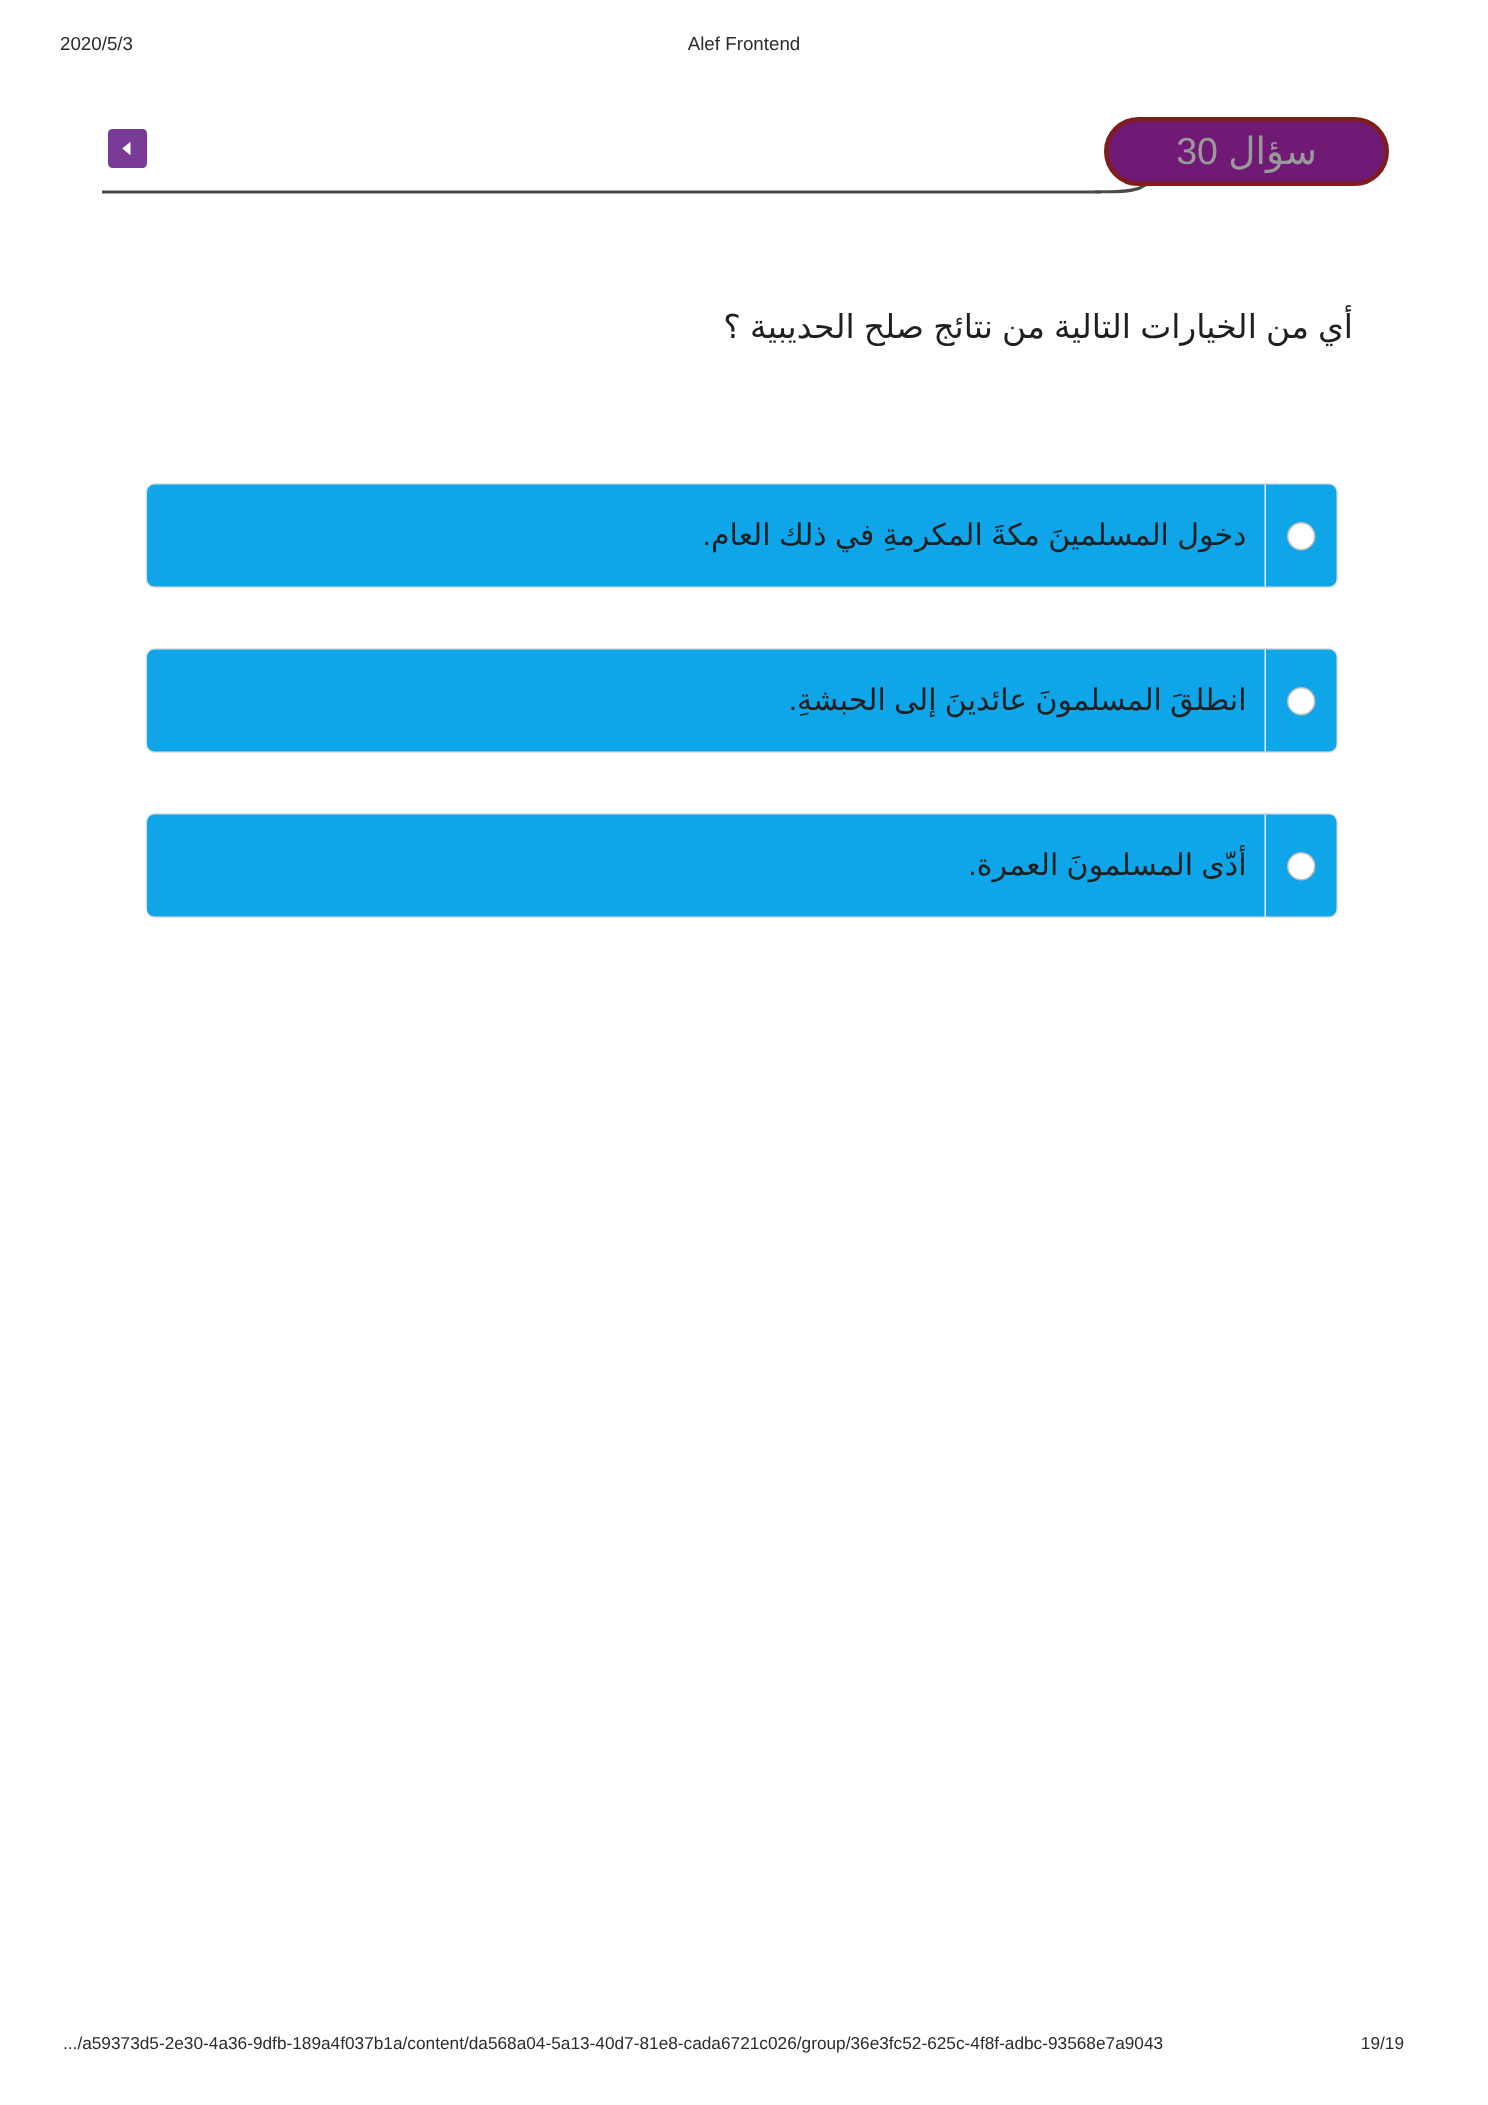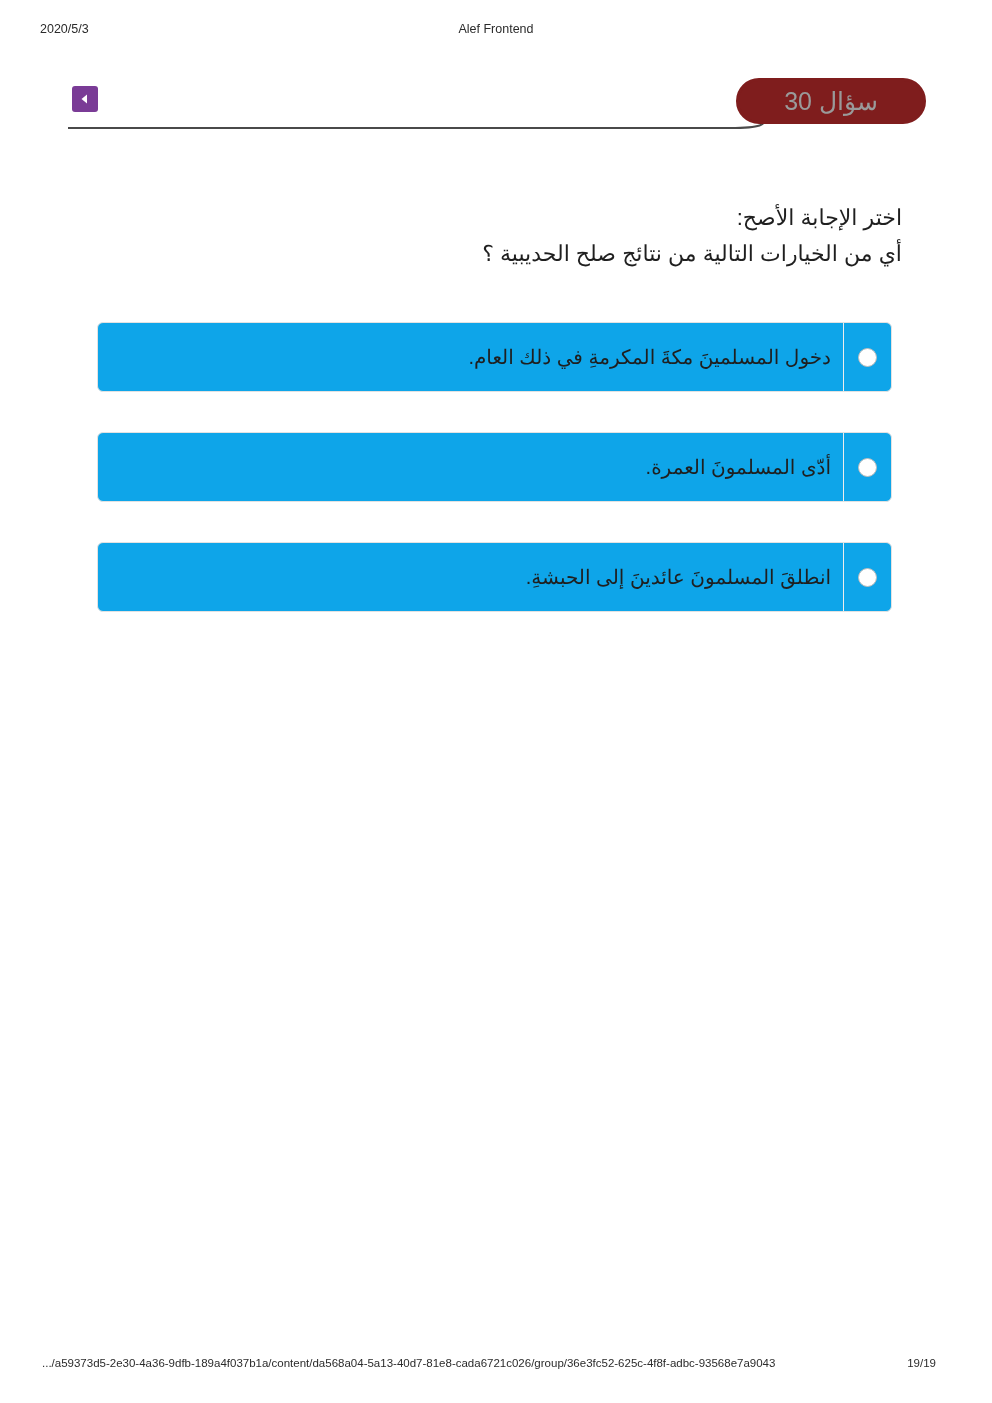--- a/index.html
+++ b/index.html
@@ -102,21 +102,21 @@
     height: 34px;
   }
   .question-badge {
     position: absolute;
     right: 0;
     top: 0;
     width: 190px;
     height: 46px;
     border: 3px solid #7f1d1d;
     border-radius: 24px;
-    background: #7f1d1d;
+    background: #701a75;
     box-sizing: border-box;
   }
   .question-badge .qb-text {
     position: absolute;
     inset: 0;
     display: flex;
     align-items: center;
     justify-content: center;
     font-size: 25px;
     color: #9a9a9a;
@@ -232,46 +232,45 @@
       <path d="M0,33 C30,33 34,32 44,16 C52,3 60,1 70,1" fill="none" stroke="#4a4a4a" stroke-width="2"></path>
     </svg>
   </div>
 
   <div class="question-badge">
     <div class="qb-text">سؤال 30</div>
   </div>
 </div>
 
 <div class="prompt">
-  <div class="prompt-line">اختر الإجابة الأصح:</div>
   <div class="prompt-line">أي من الخيارات التالية من نتائج صلح الحديبية ؟</div>
 </div>
 
 <div class="options">
 
   <div class="option">
     <div class="opt-radio-cell">
       <div class="radio"></div>
     </div>
     <div class="opt-text">دخول المسلمينَ مكةَ المكرمةِ في ذلك العام.</div>
   </div>
 
 
   <div class="option">
     <div class="opt-radio-cell">
       <div class="radio"></div>
     </div>
-    <div class="opt-text">أدّى المسلمونَ العمرة.</div>
+    <div class="opt-text">انطلقَ المسلمونَ عائدينَ إلى الحبشةِ.</div>
   </div>
 
   <div class="option">
     <div class="opt-radio-cell">
       <div class="radio"></div>
     </div>
-    <div class="opt-text">انطلقَ المسلمونَ عائدينَ إلى الحبشةِ.</div>
+    <div class="opt-text">أدّى المسلمونَ العمرة.</div>
   </div>
 
 </div>
 
 <div class="print-footer">
   <div class="pf-url">.../a59373d5-2e30-4a36-9dfb-189a4f037b1a/content/da568a04-5a13-40d7-81e8-cada6721c026/group/36e3fc52-625c-4f8f-adbc-93568e7a9043</div>
   <div class="pf-page">19/19</div>
 </div>
 
 </body></html>

